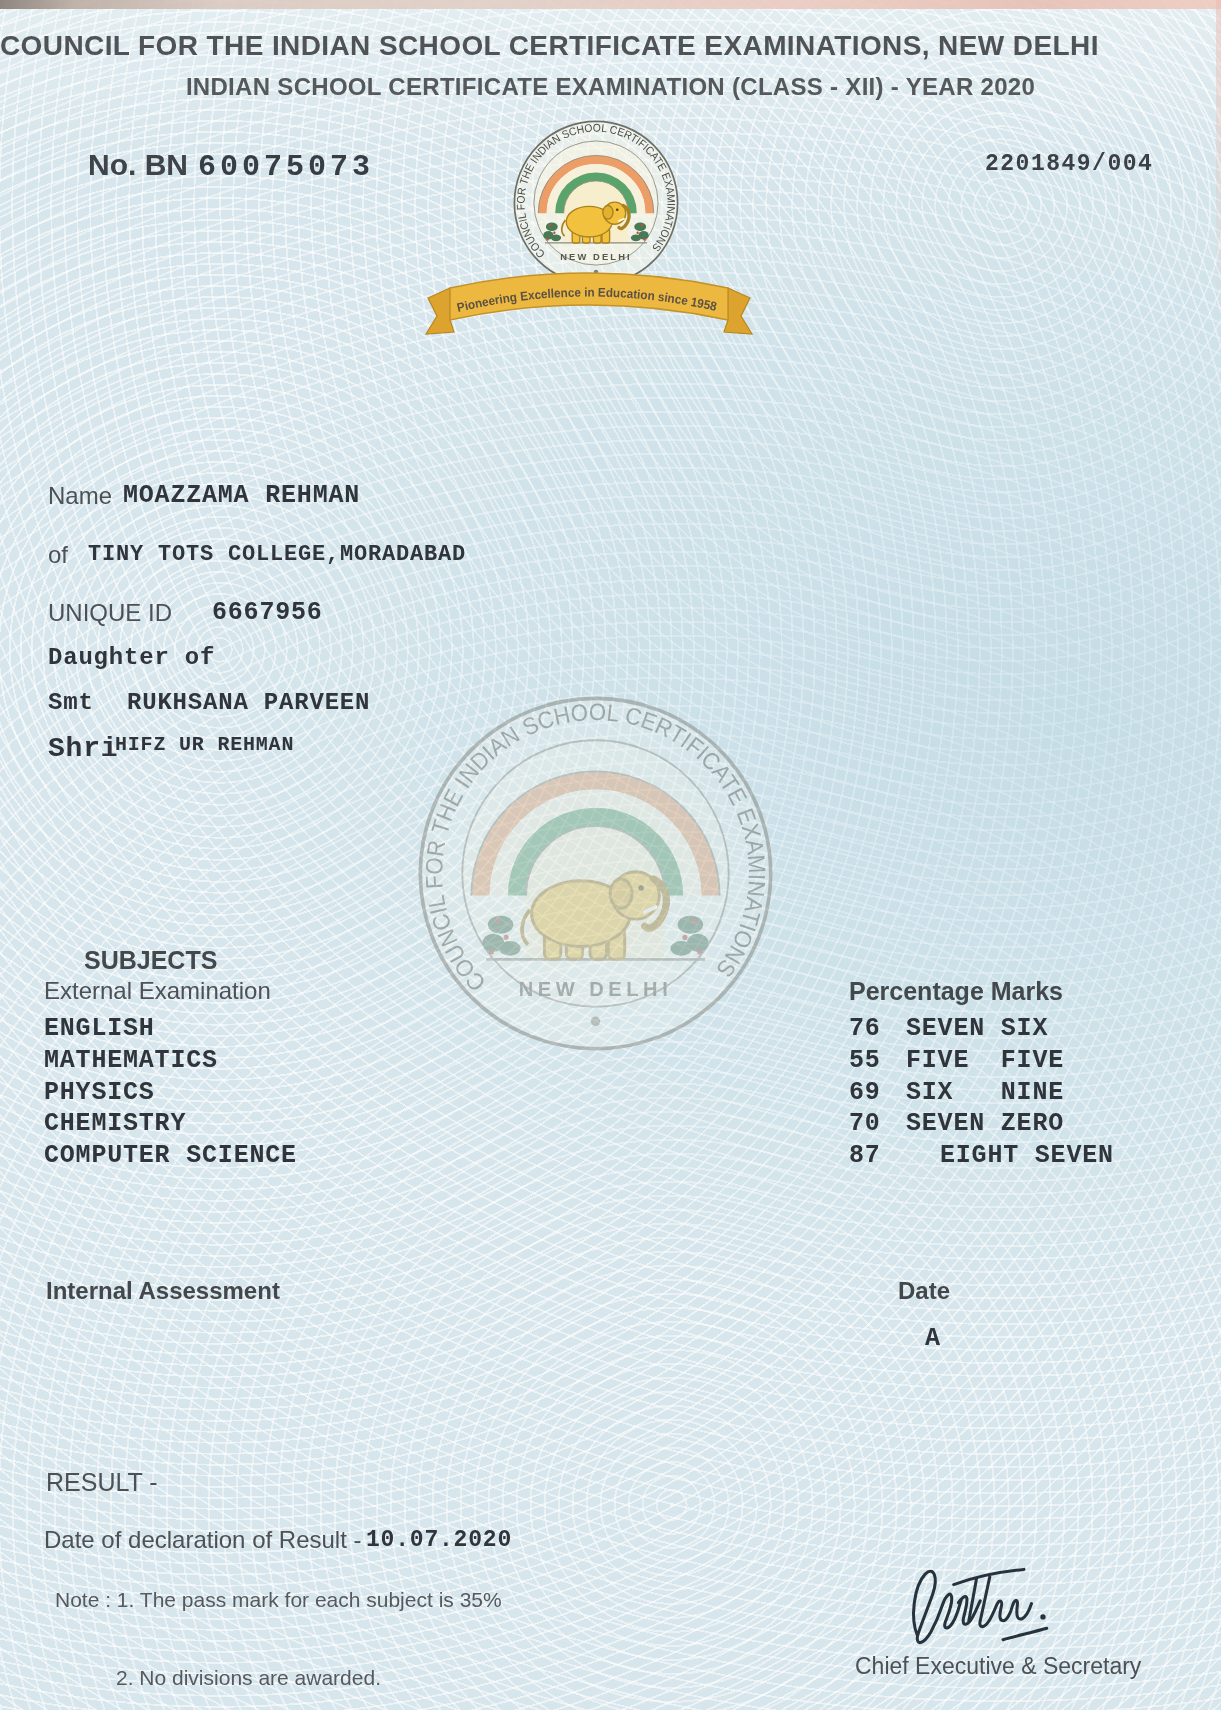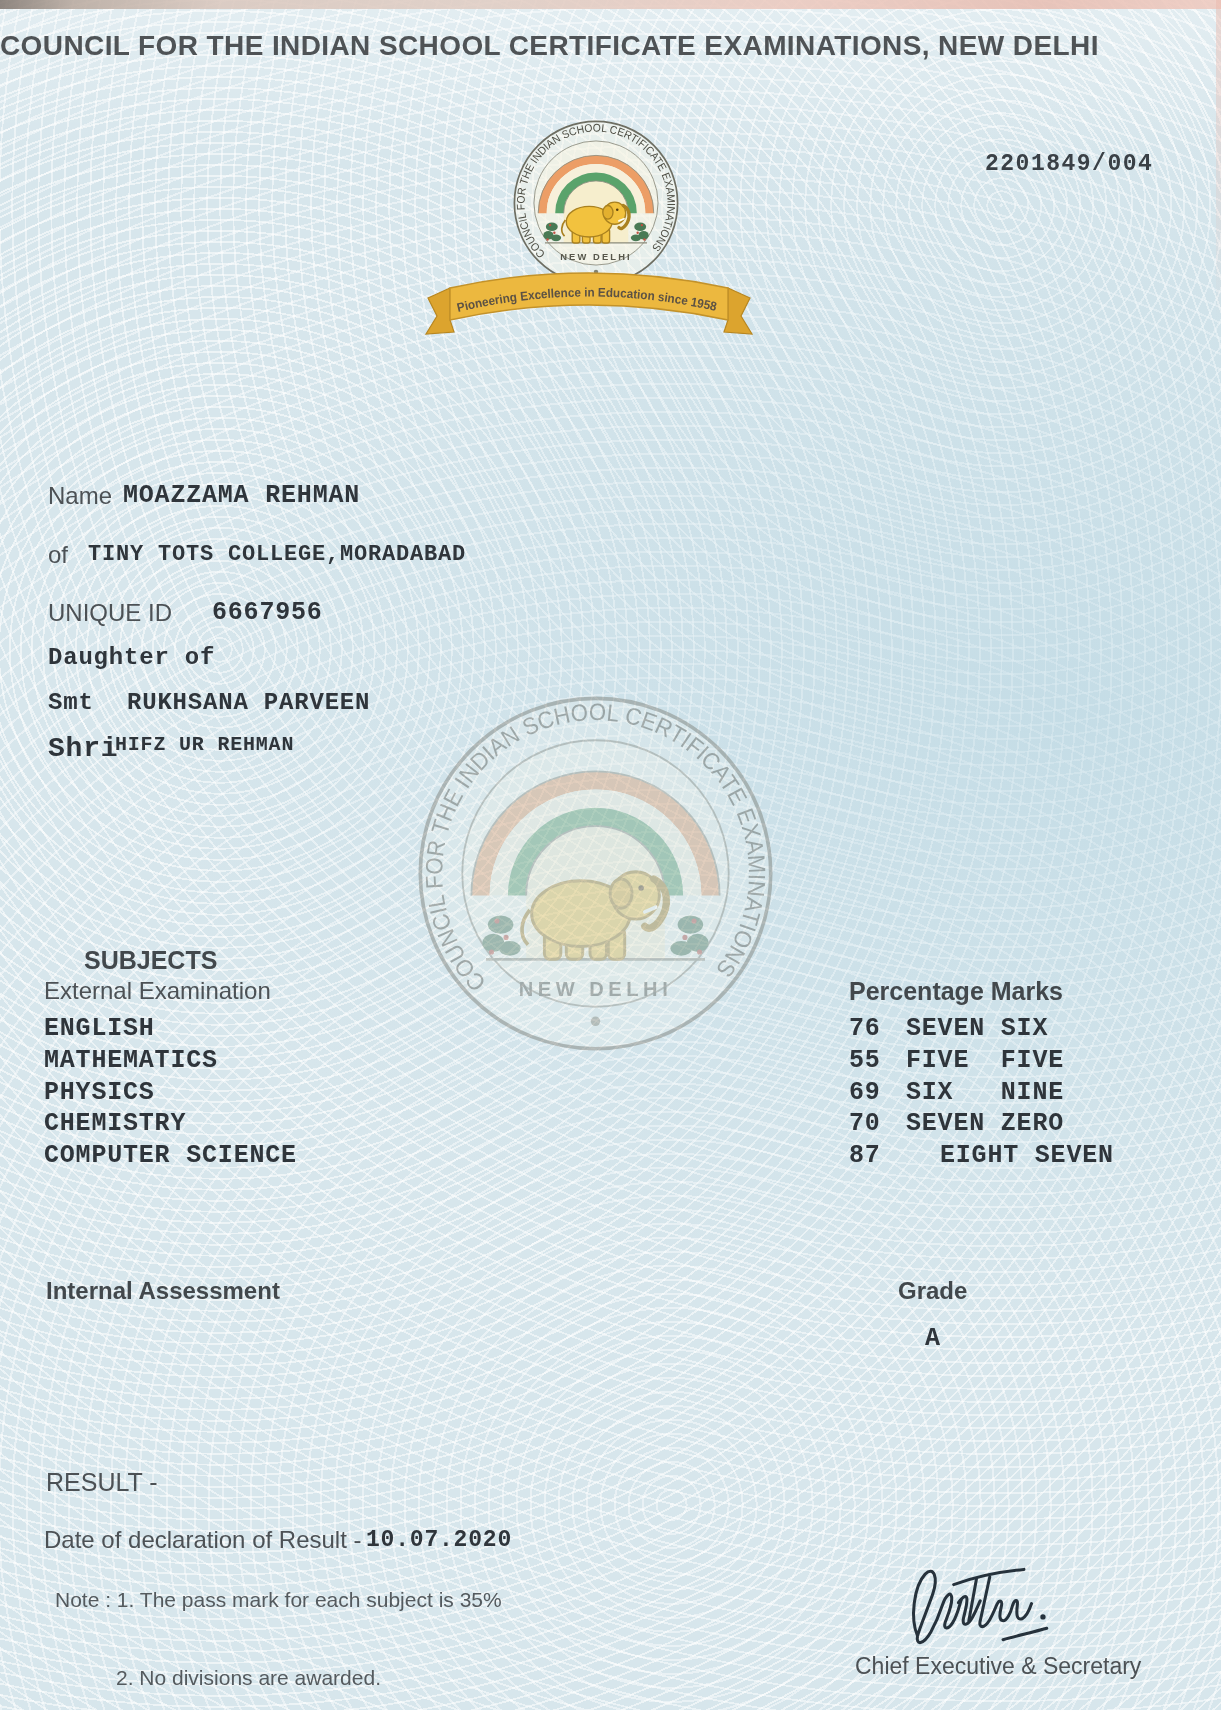--- a/index.html
+++ b/index.html
@@ -97,21 +97,25 @@
     <text x="100" y="167" text-anchor="middle" font-family="Liberation Sans, sans-serif" font-size="11" font-weight="700" letter-spacing="2.5" fill="#57574b">NEW DELHI</text>
     <circle cx="100" cy="181" r="2.6" fill="#838371"></circle>
   </symbol>
 </svg>
 
 <div class="page">
   <div class="top-edge"></div>
   <div class="right-edge"></div>
 
   <div class="abs hdr1">COUNCIL FOR THE INDIAN SCHOOL CERTIFICATE EXAMINATIONS, NEW DELHI</div>
-
+  <div class="abs hdr2">INDIAN SCHOOL CERTIFICATE EXAMINATION (CLASS - XII) - YEAR 2020</div>
+
+  <div class="abs certno">
+    <span>No. BN</span><span class="certno-value">60075073</span>
+  </div>
   <div class="abs serial">2201849/004</div>
 
   <svg class="abs seal-top" viewBox="0 0 200 200">
       <use href="#seal-sym"></use>
     </svg>
 
   <svg class="abs ribbon" viewBox="0 0 330 92">
     <path d="M 26,34 L 4,44 L 13,62 L 2,80 L 30,78 L 26,66 Z" fill="#dca42e" stroke="#b8861f" stroke-width="1.2"></path>
     <path d="M 304,34 L 326,44 L 317,62 L 328,80 L 300,78 L 304,66 Z" fill="#dca42e" stroke="#b8861f" stroke-width="1.2"></path>
     <path d="M 26,34 Q 165,4 304,34 L 304,66 Q 165,36 26,66 Z" fill="#ecb83f" stroke="#c3922a" stroke-width="1.5"></path>
@@ -161,21 +165,21 @@
 
   <div class="abs tv" style="top:1109px;left:44px;">CHEMISTRY</div>
   <div class="abs tv" style="top:1109px;left:849px;">70</div>
   <div class="abs tv" style="top:1109px;left:906px;">SEVEN ZERO</div>
 
   <div class="abs tv" style="top:1141px;left:44px;">COMPUTER SCIENCE</div>
   <div class="abs tv" style="top:1141px;left:849px;">87</div>
   <div class="abs tv" style="top:1141px;left:940px;">EIGHT SEVEN</div>
 
   <div class="abs bh" style="top:1277px;left:46px;font-size:24px;">Internal Assessment</div>
-  <div class="abs bh" style="top:1277px;left:898px;font-size:24px;">Grade</div>
+  <div class="abs bh" style="top:1277px;left:898px;font-size:24px;">Date</div>
   <div class="abs tv" style="top:1324px;left:925px;">A</div>
 
   <div class="abs lb" style="top:1468px;left:46px;font-size:25px;">RESULT -</div>
 
   <div class="abs lb" style="top:1526px;left:44px;">Date of declaration of Result -</div>
   <div class="abs tv" style="top:1527px;left:366px;font-size:23px;">10.07.2020</div>
 
   <svg class="abs sig" viewBox="0 0 170 100">
     <g stroke="#26323c" stroke-width="3.2" fill="none" stroke-linecap="round" stroke-linejoin="round">
       <path d="M 14,82 C 6,64 10,30 22,17 C 31,8 36,20 30,38 C 24,55 16,74 14,82 C 12,92 20,92 28,78 C 34,67 38,56 40,50 C 44,38 50,34 50,43 C 50,52 45,62 43,68 C 41,75 46,76 51,68 C 56,60 58,50 60,44"></path>

